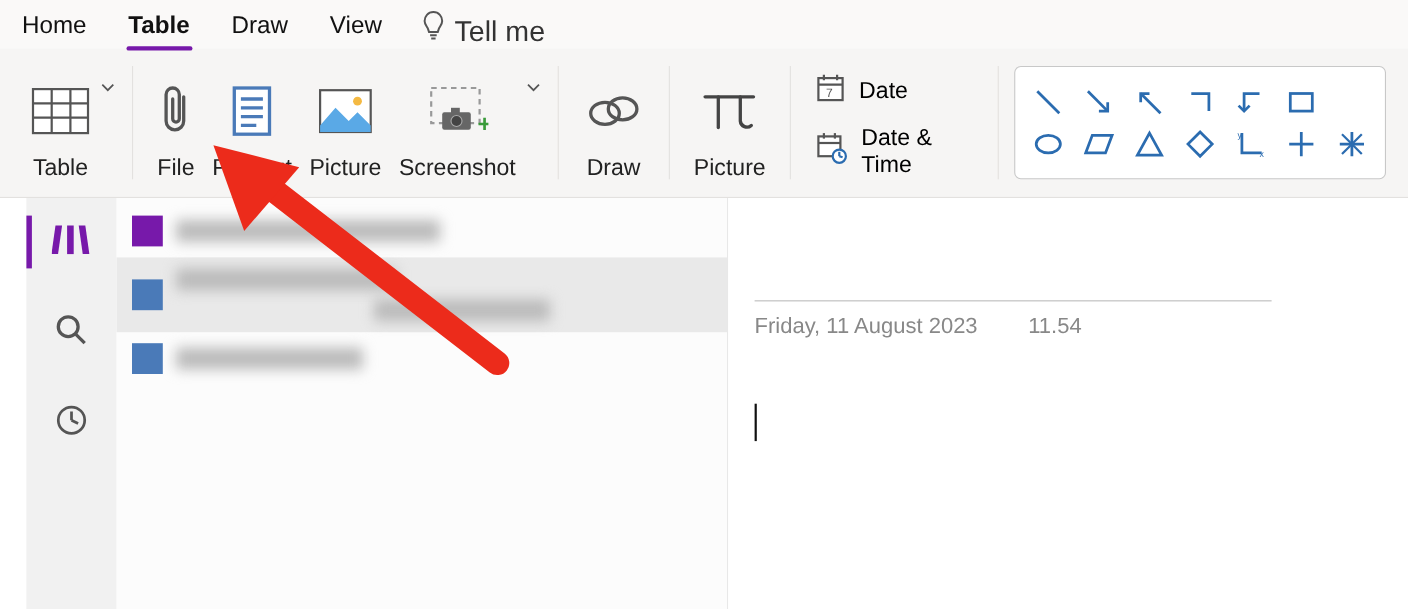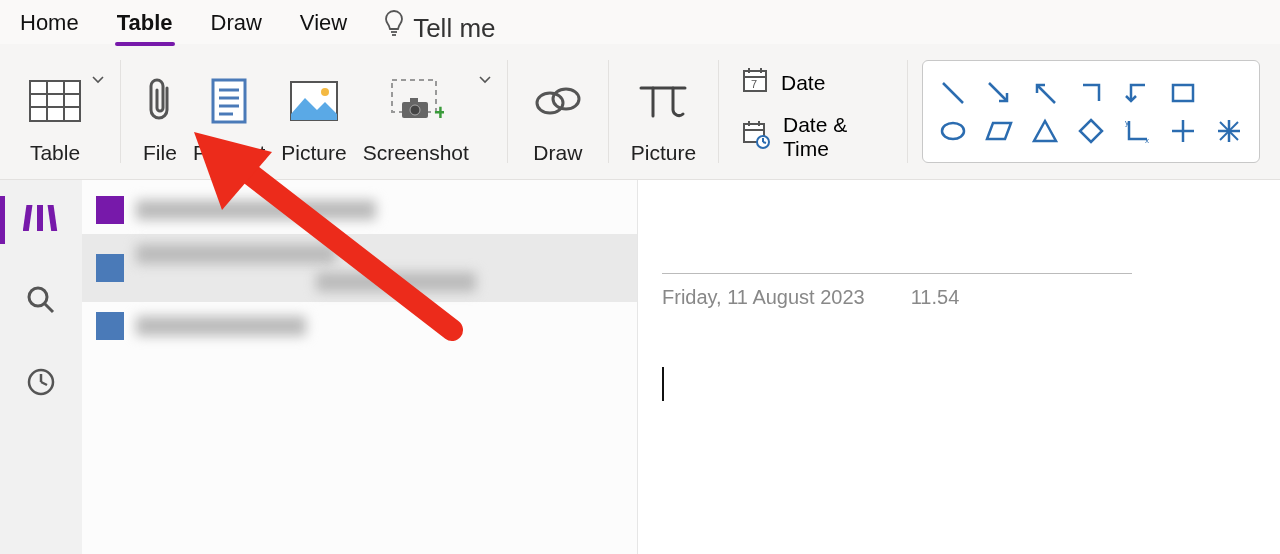--- a/index.html
+++ b/index.html
@@ -129,20 +129,21 @@
     width: 28px;
     height: 28px;
     display: flex;
     align-items: center;
     justify-content: center;
     cursor: pointer;
   }
   .content-area {
     display: flex;
     height: calc(554px - 44px - 136px);
+    margin-left: 24px;
   }
   .rail {
     width: 82px;
     background: #f1f1f1;
     display: flex;
     flex-direction: column;
     align-items: center;
     padding-top: 14px;
     gap: 30px;
   }

